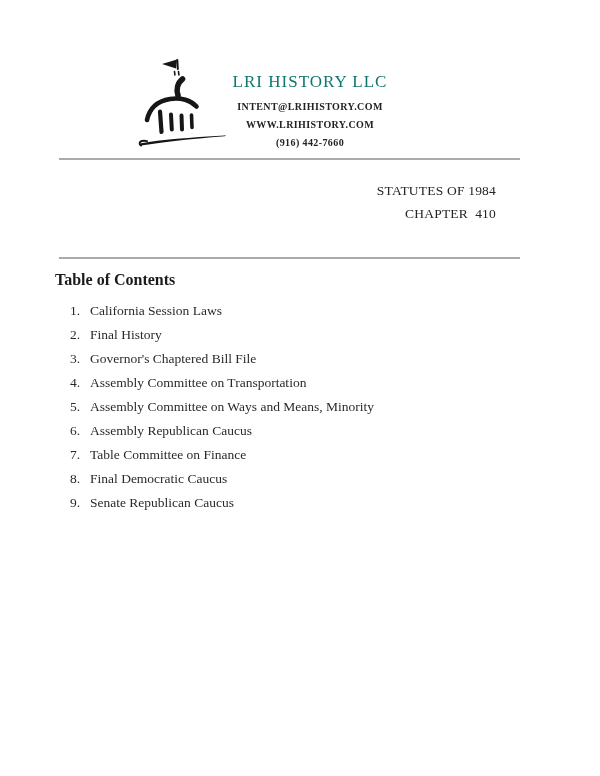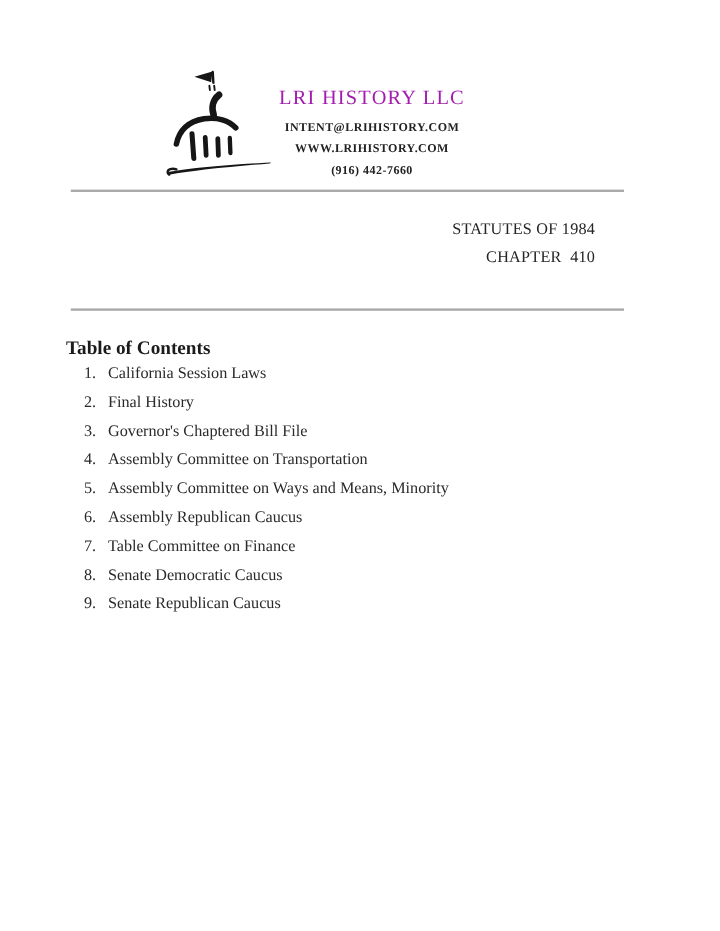--- a/index.html
+++ b/index.html
@@ -29,21 +29,21 @@
     left: 310px;
     top: 72px;
     transform: translateX(-50%);
     text-align: center;
     white-space: nowrap;
   }
   .company-name {
     font-size: 17px;
     letter-spacing: 1px;
     line-height: 20px;
-    color: #a21caf;
+    color: #0f766e;
   }
   .contact-line {
     font-size: 10px;
     font-weight: bold;
     letter-spacing: 0.4px;
     line-height: 12px;
     margin-top: 6px;
     color: #222222;
   }
   .contact-line.first { margin-top: 9px; text-align: center; }
@@ -67,21 +67,21 @@
     font-size: 13.5px;
     line-height: 23px;
     letter-spacing: 0.2px;
     color: #242424;
   }
   .reference div { white-space: pre; }
   
   .toc-title {
     position: absolute;
     left: 55px;
-    top: 282px;
+    top: 271px;
     font-weight: bold;
     font-size: 16px;
     color: #1b1b1b;
   }
   .toc-list {
     position: absolute;
     left: 70px;
     top: 299px;
   }
   .toc-item {
@@ -168,21 +168,21 @@
     <div class="toc-item">
       <span class="toc-num">6.</span>
       <span class="toc-label">Assembly Republican Caucus</span>
     </div>
     <div class="toc-item">
       <span class="toc-num">7.</span>
       <span class="toc-label">Table Committee on Finance</span>
     </div>
     <div class="toc-item">
       <span class="toc-num">8.</span>
-      <span class="toc-label">Senate Democratic Caucus</span>
+      <span class="toc-label">Final Democratic Caucus</span>
     </div>
     <div class="toc-item">
       <span class="toc-num">9.</span>
       <span class="toc-label">Senate Republican Caucus</span>
     </div>
   </div>
 
 </div>
 
 </body></html>

